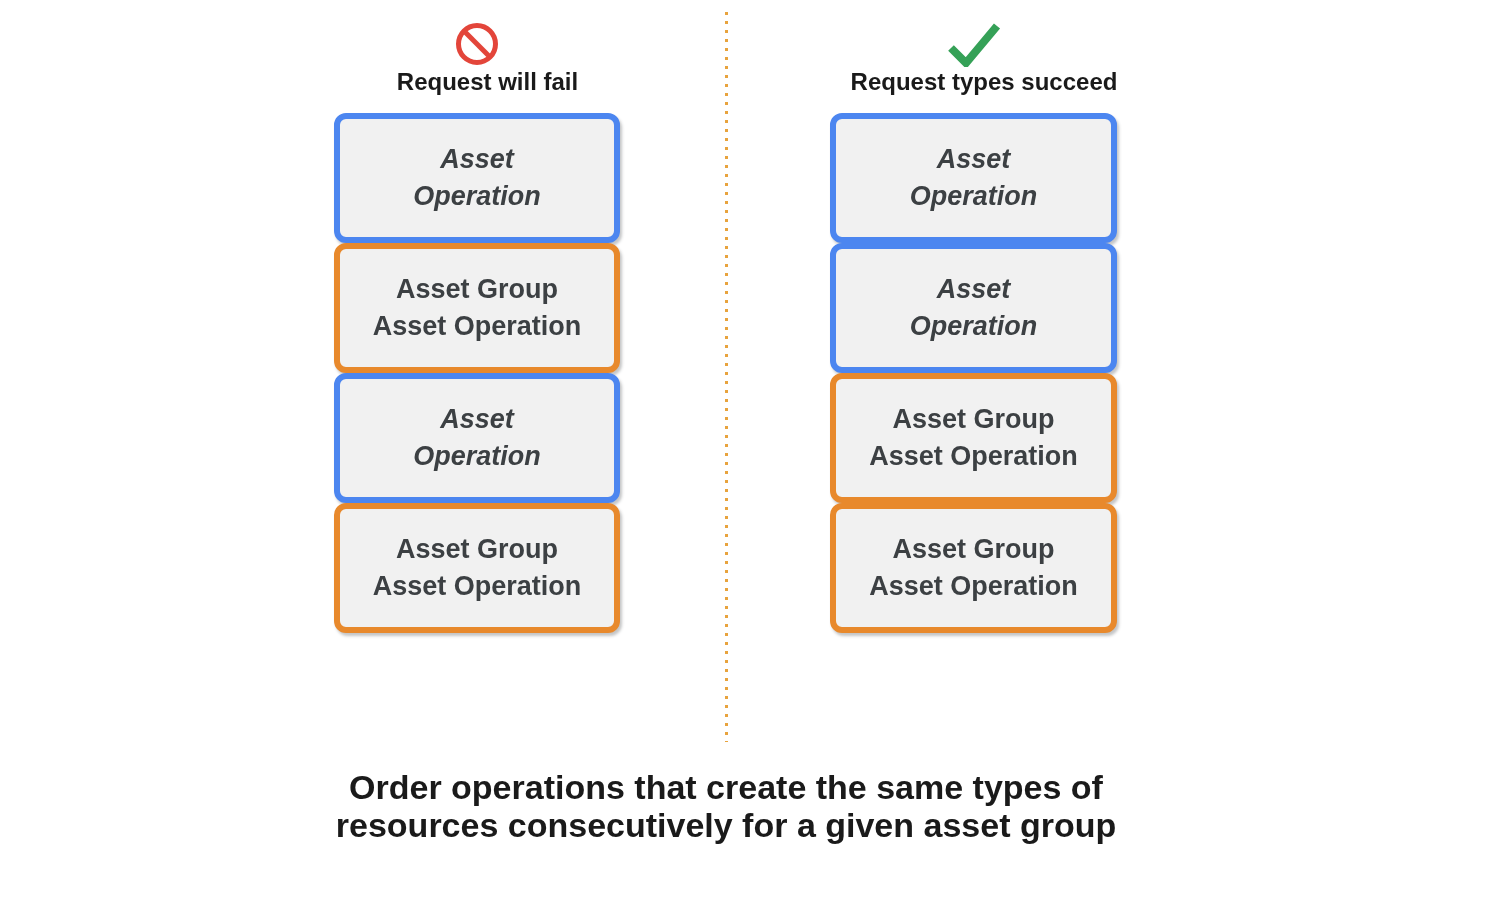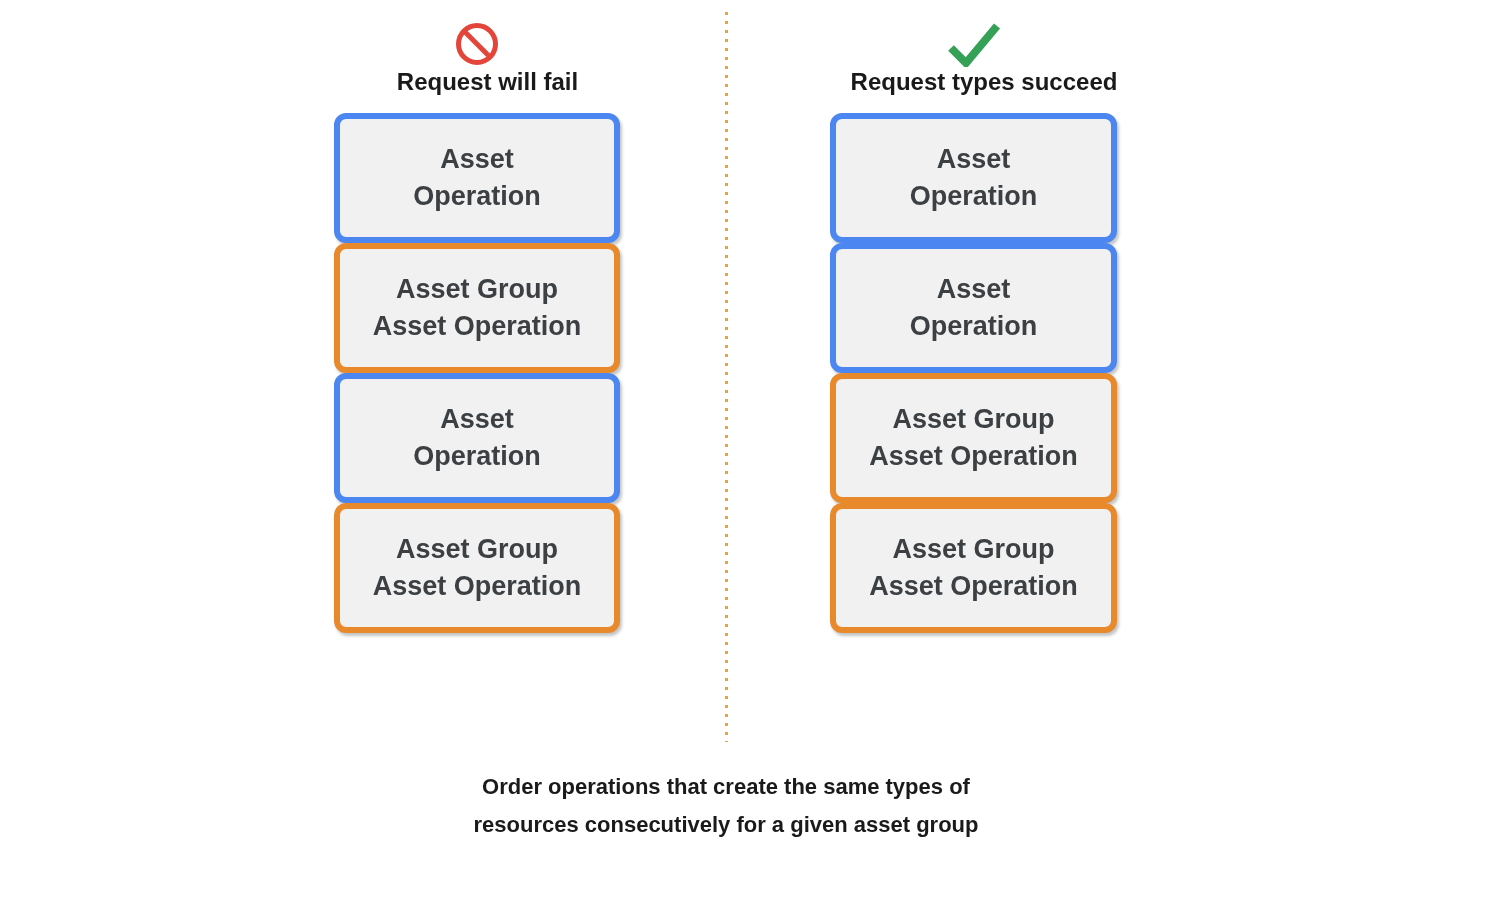--- a/index.html
+++ b/index.html
@@ -44,21 +44,21 @@
     height: 130px;
     border-radius: 12px;
     background: var(--box-fill, #f1f1f1);
     display: flex;
     align-items: center;
     justify-content: center;
     text-align: center;
     box-shadow: 2px 3px 3px rgba(60, 64, 67, 0.3);
   }
   .box.first { margin-top: 17px; }
-  .box-blue   { border: 6px solid var(--blue-accent, #4c86f0); }
+  .box-blue   { border: 6px solid var(--blue-accent, #4c86f0); font-style: italic; }
   .box-orange { border: 6px solid var(--orange-accent, #e8892c); }
   .box-label {
     font-size: 27px;
     font-weight: bold;
     color: var(--box-text, #3c4043);
     line-height: 37px;
     white-space: pre-line;
   }
   .divider {
     position: absolute;
@@ -73,21 +73,21 @@
       transparent 3px,
       transparent 9px
     );
   }
   .caption {
     position: absolute;
     left: 0;
     top: 768px;
     width: 1452px;
     text-align: center;
-    font-size: 22px;
+    font-size: 34px;
     font-weight: bold;
     color: var(--heading-text, #1a1a1a);
     line-height: 38px;
     white-space: pre-line;
   }
 </style>
 </head>
 <body>
 
 <div class="canvas">

